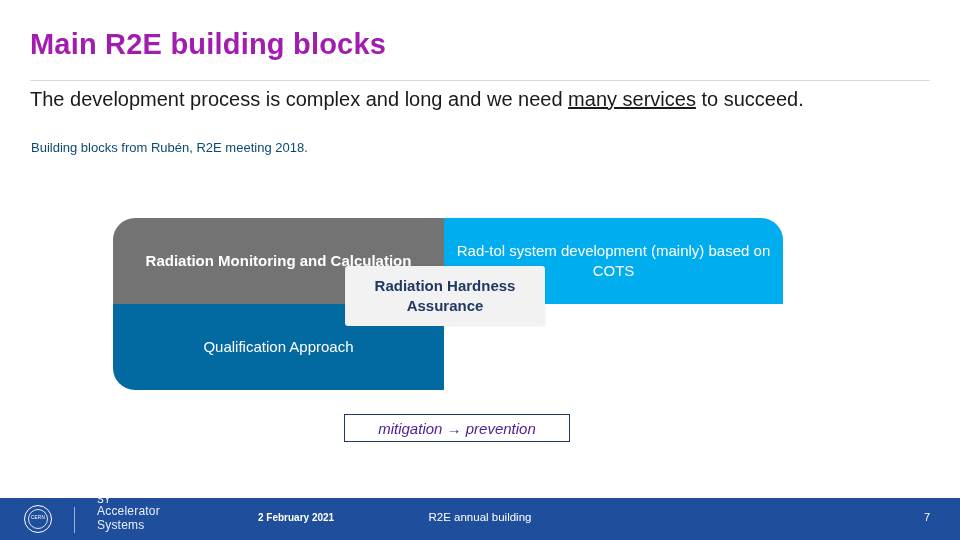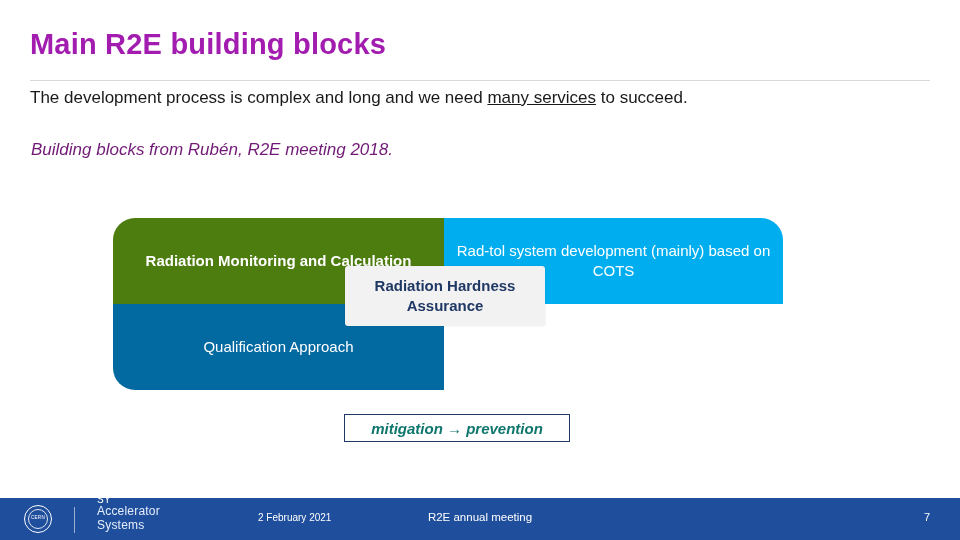--- a/index.html
+++ b/index.html
@@ -35,33 +35,32 @@
     left: 30px;
     top: 80px;
     width: 900px;
     height: 1px;
     background: #d9d9d9;
   }
   .subtitle {
     position: absolute;
     left: 30px;
     top: 88px;
-    font-size: 17px;
+    font-size: 20px;
     color: #1a1a1a;
   }
   .subtitle .u {
     text-decoration: underline;
   }
   .note {
     position: absolute;
     left: 31px;
     top: 140px;
-    font-size: 17px;
-    color: #701a75;
-    font-style: italic;
+    font-size: 13px;
+    color: #0c4a6e;
   }
 
   
   .diagram {
     position: absolute;
     left: 113px;
     top: 218px;
     width: 670px;
     height: 172px;
   }
@@ -74,21 +73,21 @@
     text-align: center;
     color: #ffffff;
     font-size: 15px;
     font-weight: bold;
     line-height: 1.35;
     padding: 0 10px;
   }
   .blk-green {
     left: 0; top: 0;
     width: 331px; height: 86px;
-    background: #4d7c0f;
+    background: #737373;
     border-top-left-radius: 22px;
   }
   .blk-cyan {
     left: 331px; top: 0;
     width: 339px; height: 86px;
     background: #00AEEF;
     border-top-right-radius: 22px;
     font-weight: normal;
     text-align: center;
   }
@@ -121,23 +120,23 @@
     left: 344px;
     top: 414px;
     width: 226px;
     height: 28px;
     box-sizing: border-box;
     border: 1px solid #1F3864;
     display: flex;
     align-items: center;
     justify-content: center;
     font-style: italic;
-    font-weight: bold;
+    font-weight: normal;
     font-size: 15px;
-    color: #0f766e;
+    color: #4c1d95;
     background: #ffffff;
   }
 
   
   .footer {
     position: absolute;
     left: 0;
     top: 498px;
     width: 960px;
     height: 42px;
@@ -199,20 +198,21 @@
   .logo-dept {
     font-size: 12px;
     letter-spacing: 0.2px;
     color: #e6eefb;
   }
   .footer-date {
     position: absolute;
     left: 258px;
     top: 14px;
     font-size: 10px;
+    font-weight: bold;
   }
   .footer-meeting {
     position: absolute;
     left: 0;
     top: 13px;
     width: 960px;
     text-align: center;
     font-size: 11.5px;
   }
   .footer-page {
@@ -246,17 +246,17 @@
   <div class="footer">
     <div class="footer-logo">
       <div class="cern-mark"></div>
       <div class="logo-sep"></div>
       <div class="logo-text">
         <div class="logo-sy">SY</div>
         <div class="logo-dept">Accelerator Systems</div>
       </div>
     </div>
     <div class="footer-date">2 February 2021</div>
-    <div class="footer-meeting">R2E annual meeting</div>
+    <div class="footer-meeting">R2E annual building</div>
     <div class="footer-page">7</div>
   </div>
 
 </div>
 
 </body></html>

